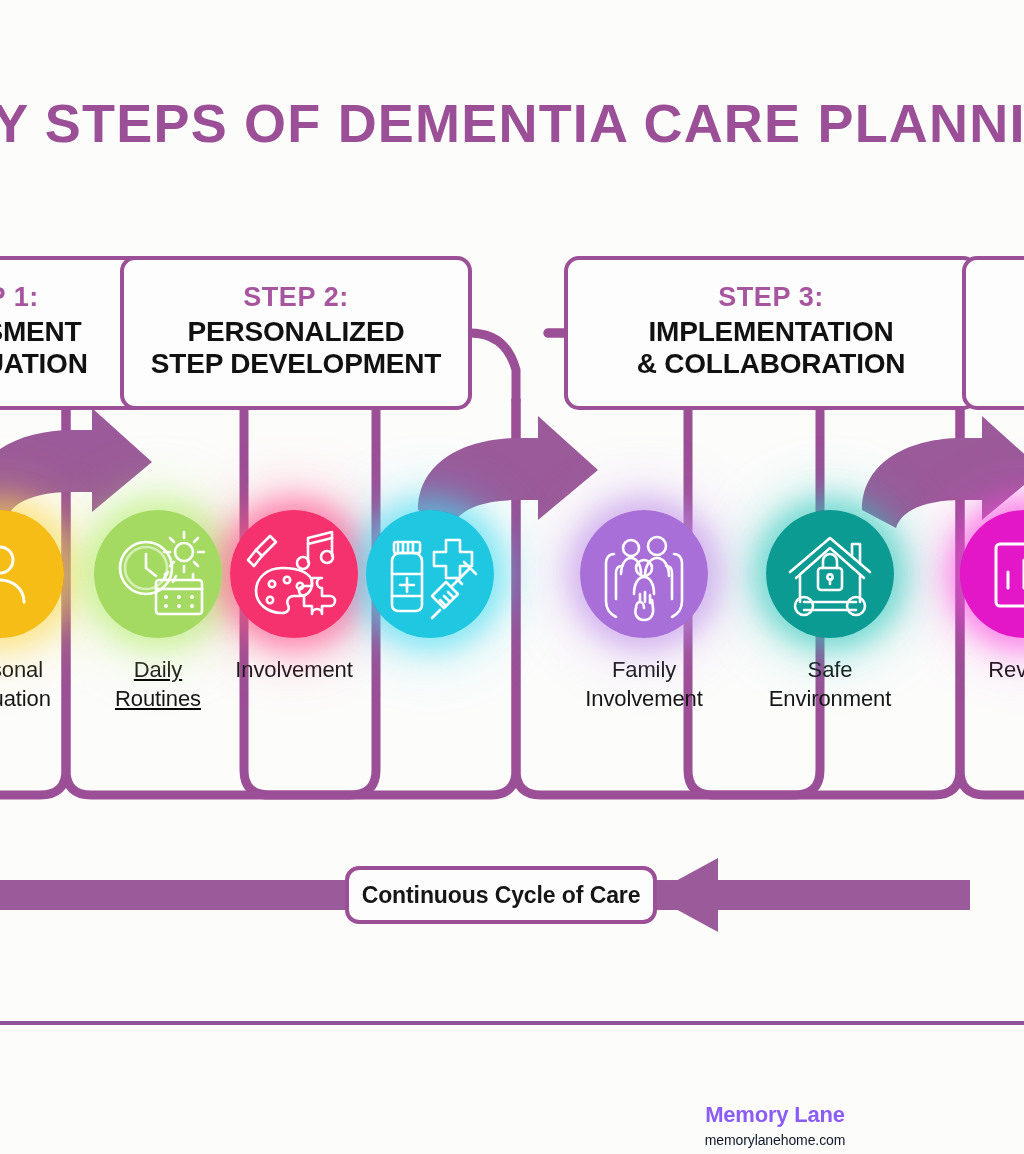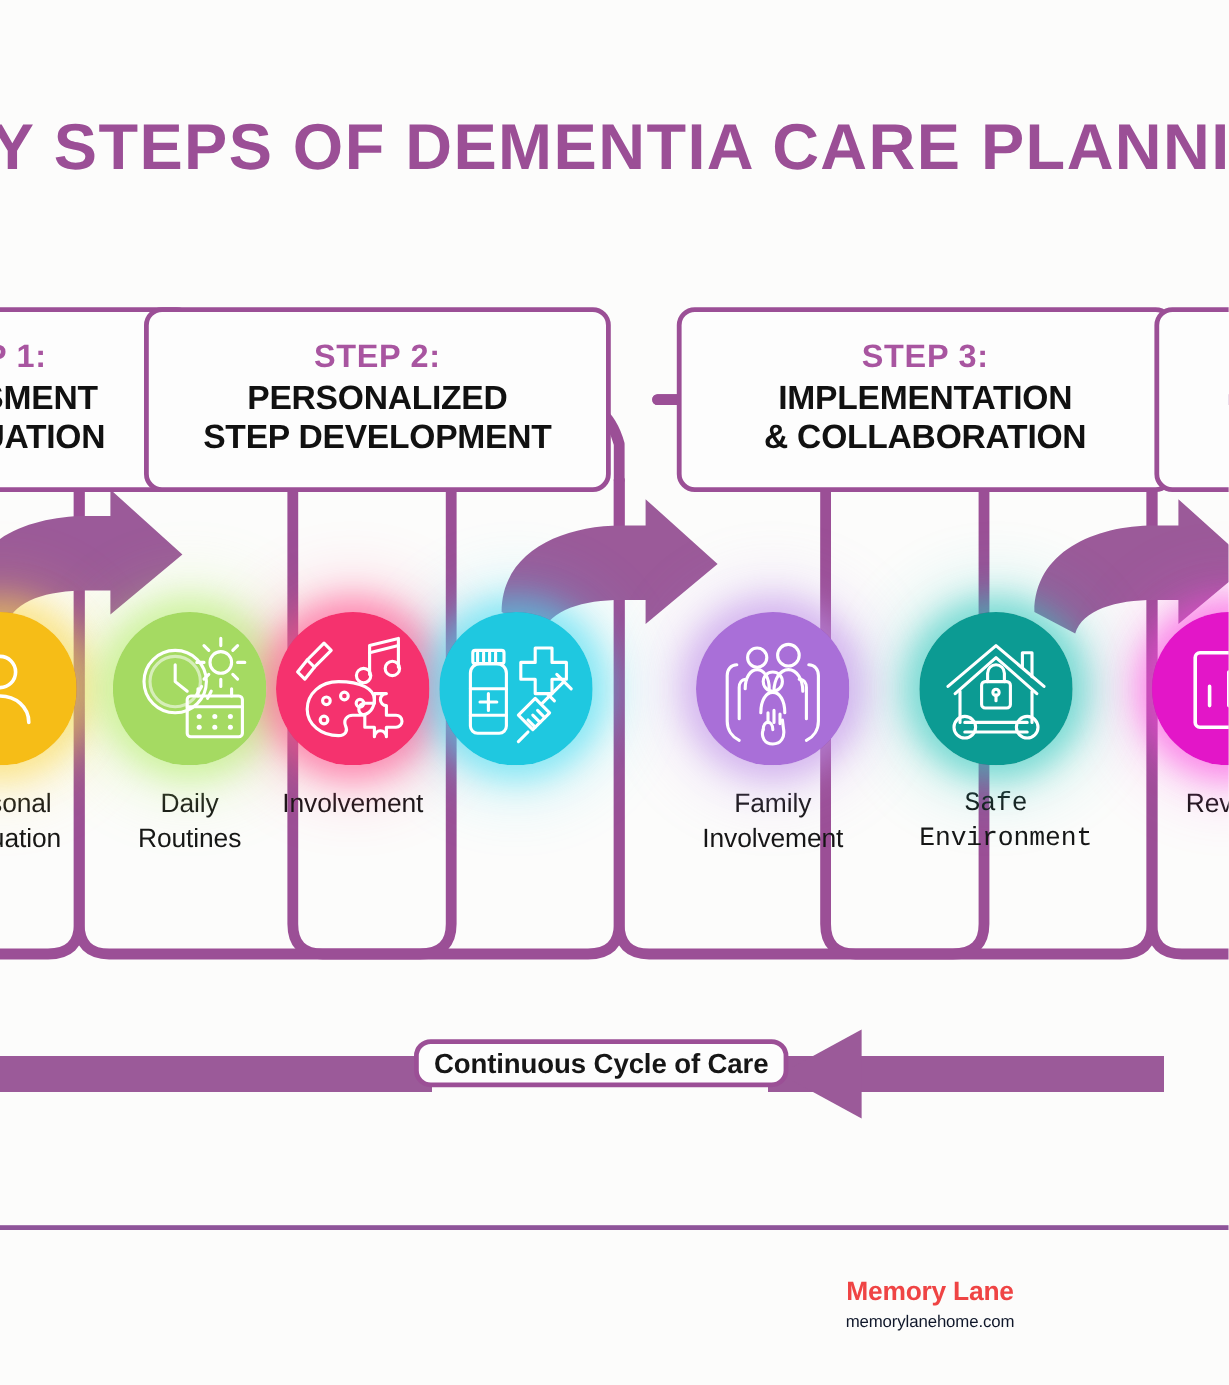--- a/index.html
+++ b/index.html
@@ -67,21 +67,21 @@
   .step-title {
     font-size: 28px;
     font-weight: 700;
     color: #111111;
     line-height: 1.17;
     letter-spacing: -0.2px;
     white-space: pre-line;
   }
 
   #box-step1 { left: -190px;  top: 256px; width: 352px; height: 154px; }
-  #box-step2 { left: 120px;   top: 256px; width: 389px; height: 154px; }
+  #box-step2 { left: 120px;   top: 256px; width: 352px; height: 154px; }
   #box-step3 { left: 564px;   top: 256px; width: 414px; height: 154px; }
   #box-step4 { left: 962px;   top: 256px; width: 352px; height: 154px; }
 
   
   .icon-node {
     position: absolute;
     width: 128px;
     text-align: center;
   }
   .icon-bubble {
@@ -104,21 +104,21 @@
     white-space: pre-line;
     letter-spacing: -0.1px;
   }
 
   
   #cycle-pill {
     position: absolute;
     left: 345px;
     top: 866px;
     width: 312px;
-    height: 40px;
+    height: 58px;
     background: #fdfdfd;
     border: 4px solid #9B4F96;
     border-radius: 14px;
     display: flex;
     align-items: center;
     justify-content: center;
     z-index: 5;
   }
   #cycle-pill span {
     font-size: 23px;
@@ -139,22 +139,23 @@
   #footer-brand {
     position: absolute;
     right: 124px;
     top: 1063px;
     text-align: center;
     width: 250px;
   }
   #footer-name {
     font-size: 22px;
     font-weight: 700;
-    color: #ef4444;
+    color: #8b5cf6;
     letter-spacing: -0.2px;
+    margin-top: 39px;
   }
   #footer-url {
     margin-top: 4px;
     font-size: 14px;
     color: #0f172a;
     letter-spacing: -0.1px;
   }
 </style>
 </head>
 <body>
@@ -270,21 +271,21 @@
         <g fill="none" stroke="#ffffff" stroke-width="3" stroke-linecap="round" stroke-linejoin="round">
           <circle cx="64" cy="50" r="13"></circle>
           <path d="M40 92c0-13 11-22 24-22s24 9 24 22"></path>
         </g>
       </svg>
     </div>
     <div class="icon-label">Personal
 Evaluation</div>
   </div>
 
-  <div class="icon-node" style="left:94px; top:510px;">
+  <div class="icon-node" style="left:94px; top:510px;text-decoration:underline;">
     <div class="icon-bubble" style="box-shadow: rgba(183, 238, 111, 0.55) 0px 0px 26px 12px, rgba(183, 238, 111, 0.22) 0px 0px 52px 26px;">
       <svg width="128" height="128" viewBox="0 0 128 128">
         <circle cx="64" cy="64" r="64" fill="#A5DA62"></circle>
         <g fill="none" stroke="#ffffff" stroke-width="2.6" stroke-linecap="round" stroke-linejoin="round">
           <circle cx="52" cy="58" r="26"></circle>
           <circle cx="52" cy="58" r="21" opacity="0.55"></circle>
           <path d="M52 44 L52 58 L62 66"></path>
           <circle cx="90" cy="42" r="9"></circle>
           <path d="M90 28v-6M90 62v-6M104 42h6M76 42h-6M100 32l4-4M80 52l-4 4M100 52l4 4M80 32l-4-4"></path>
           <path d="M74 62l-4 7M82 66l-3 6"></path>
@@ -379,21 +380,21 @@
           <path d="M56 98c0-4 2-6 4-6s4 2 4 6"></path>
           <path d="M60 92v-8M65 92v-10M70 93v-8"></path>
           <path d="M56 98c-2 6 1 12 8 12s10-6 9-12l-1-8"></path>
         </g>
       </svg>
     </div>
     <div class="icon-label">Family
 Involvement</div>
   </div>
 
-  <div class="icon-node" style="left:766px; top:510px;font-family:Liberation Mono, monospace;">
+  <div class="icon-node" style="left:766px; top:510px;">
     <div class="icon-bubble" style="box-shadow: rgba(47, 201, 190, 0.55) 0px 0px 26px 12px, rgba(47, 201, 190, 0.22) 0px 0px 52px 26px;">
       <svg width="128" height="128" viewBox="0 0 128 128">
         <circle cx="64" cy="64" r="64" fill="#0C9B93"></circle>
         <g fill="none" stroke="#ffffff" stroke-width="2.6" stroke-linecap="round" stroke-linejoin="round">
 
           <path d="M24 62 L64 28 L104 62"></path>
           <path d="M30 68 L64 38 L98 68"></path>
 
           <path d="M86 46V34h8v20"></path>
 

